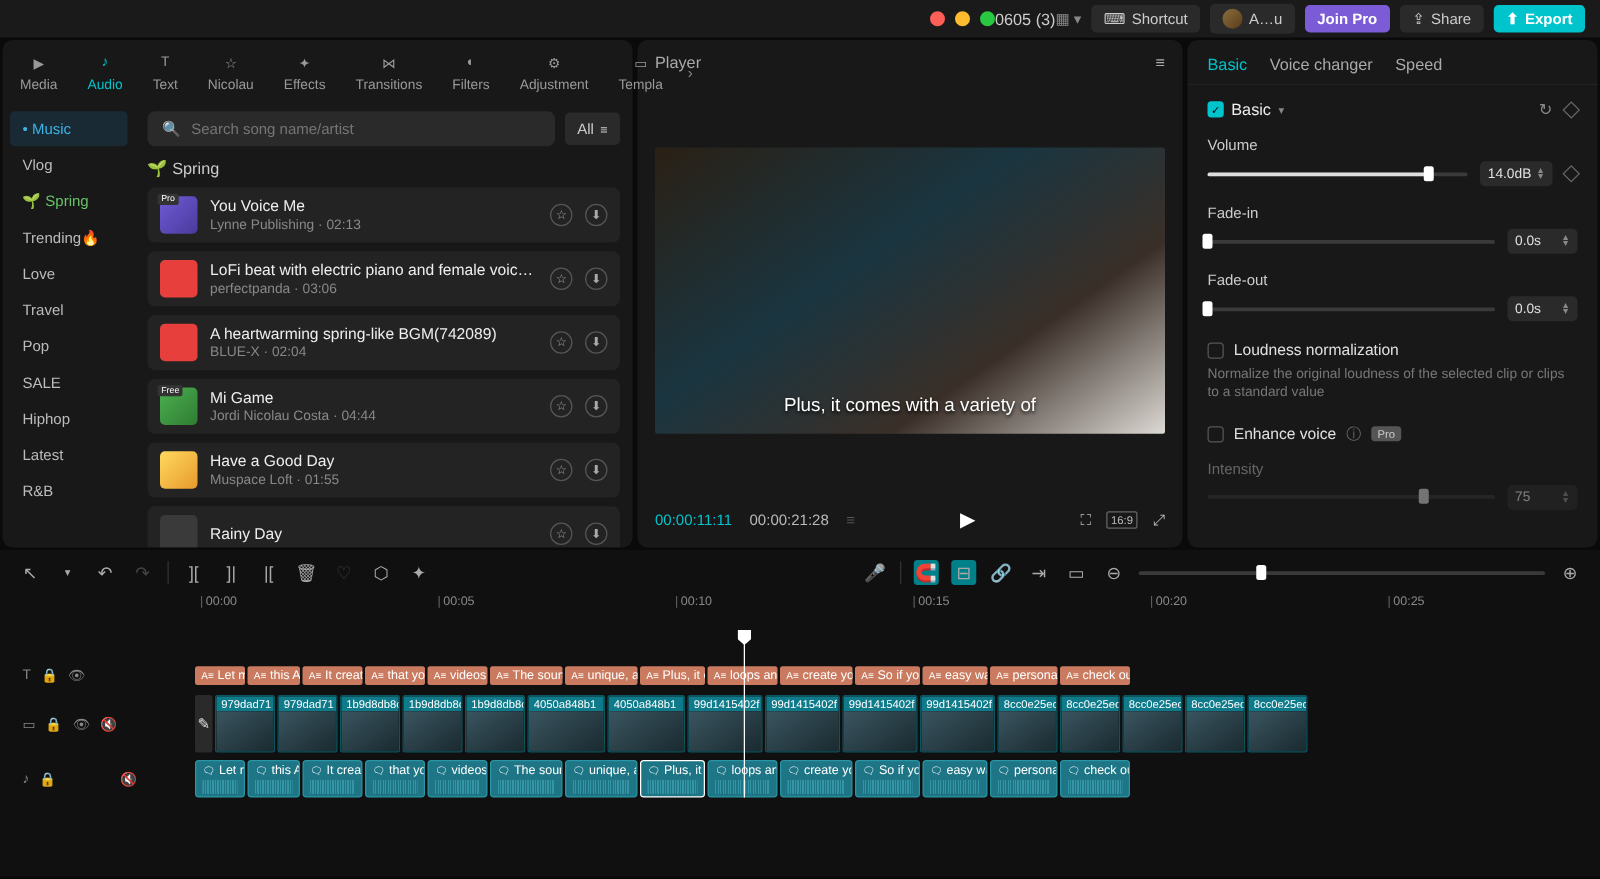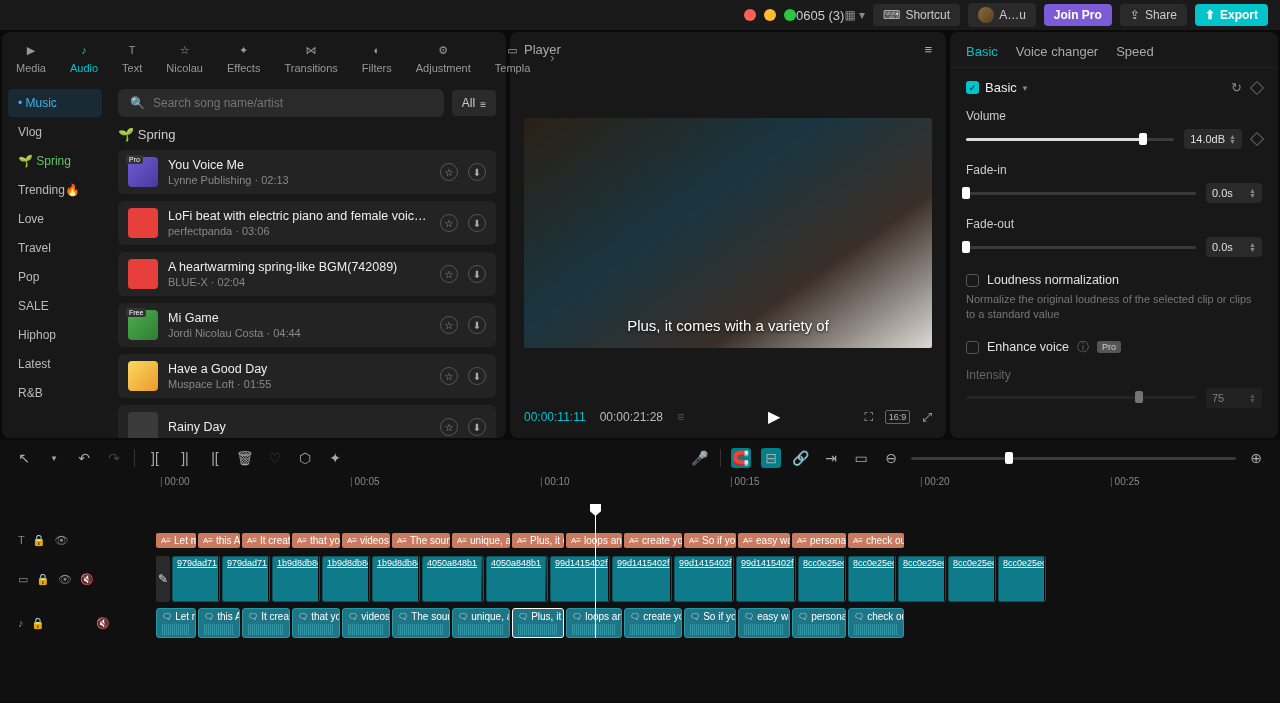--- a/index.html
+++ b/index.html
@@ -100,21 +100,21 @@
 
 .tl-tracks { position: relative; margin-top: 4px; }
 .playhead { position: absolute; left: 585px; top: -24px; bottom: 0; width: 1px; background: #fff; z-index: 10; }
 .playhead::before { content:''; position:absolute; top:-2px; left:-5px; width:11px; height:12px; background:#fff; clip-path: polygon(0 0,100% 0,100% 60%,50% 100%,0 60%); }
 
 .tl-row { display: flex; align-items: center; gap: 6px; min-height: 20px; margin-bottom: 6px; }
 .tl-row-head { width: 100px; display: flex; align-items: center; gap: 8px; color: #888; font-size: 11px; justify-content: flex-start; padding-left: 8px; }
 .tl-content { flex: 1; display: flex; gap: 2px; position: relative; }
 
 .text-clip { background: #c97a5f; color: #fff; font-size: 10px; padding: 2px 5px; border-radius: 2px; white-space: nowrap; overflow: hidden; display:flex; align-items:center; gap:3px; }
-.video-clip { height: 46px; display: flex; flex-direction: row; border-radius: 2px; overflow: hidden; border: 1px solid #0a5560; text-decoration: underline; }
+.video-clip { height: 46px; display: flex; flex-direction: column; border-radius: 2px; overflow: hidden; border: 1px solid #0a5560; }
 .video-clip-label { background: #0e7a8a; color: #fff; font-size: 9px; padding: 1px 4px; white-space: nowrap; overflow: hidden; }
 .video-thumb-row { flex: 1; background: linear-gradient(90deg,#2a4550,#1e3640); display: flex; }
 .video-thumb-cell { flex:1; background: linear-gradient(145deg,#3a5560,#1a2a30); border-right:1px solid rgba(0,0,0,0.3); }
 .audio-clip { background: #1e7585; border: 1px solid #2a95a5; color: #fff; font-size: 10px; padding: 2px 5px; border-radius: 3px; white-space: nowrap; overflow: hidden; height: 30px; display:flex; flex-direction:column; }
 .audio-clip.selected { border: 1px solid #fff; }
 .audio-wave { flex:1; background: repeating-linear-gradient(90deg,#4bb5c5 0,#4bb5c5 1px,transparent 1px,transparent 2px); opacity:0.5; margin-top:2px; }
 .audio-label { display:flex; align-items:center; gap:3px; }
 </style>
 </head>
 <body>

